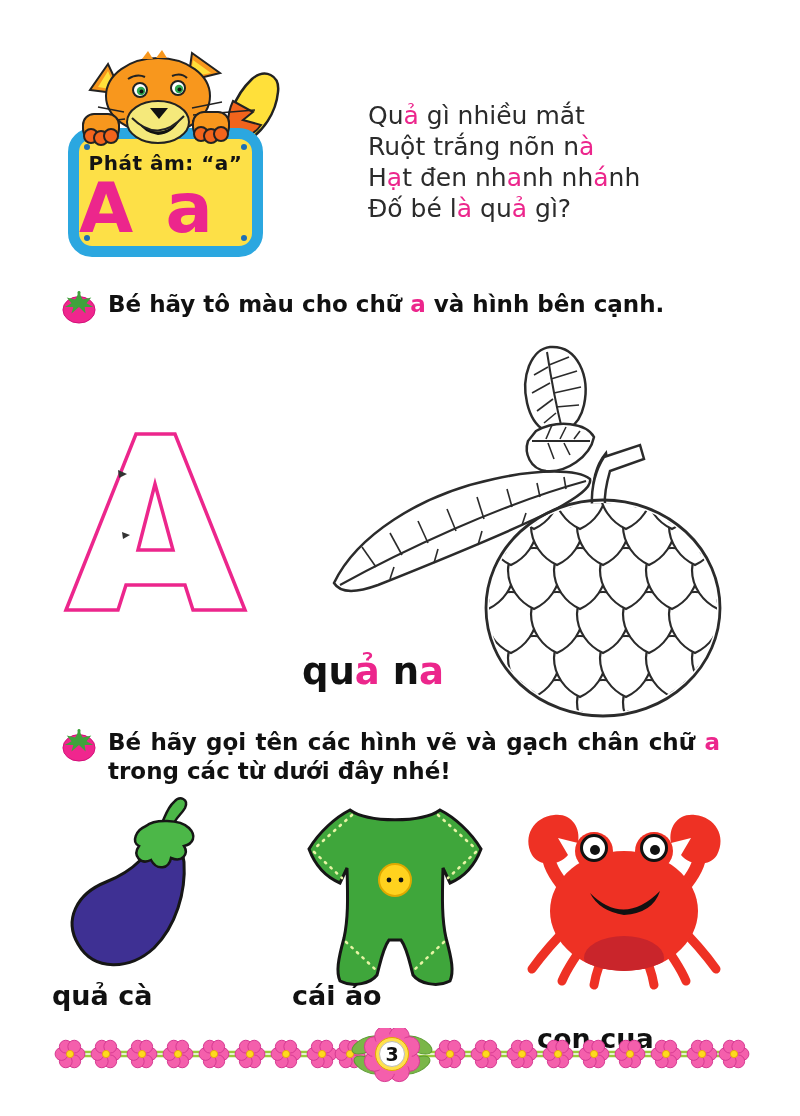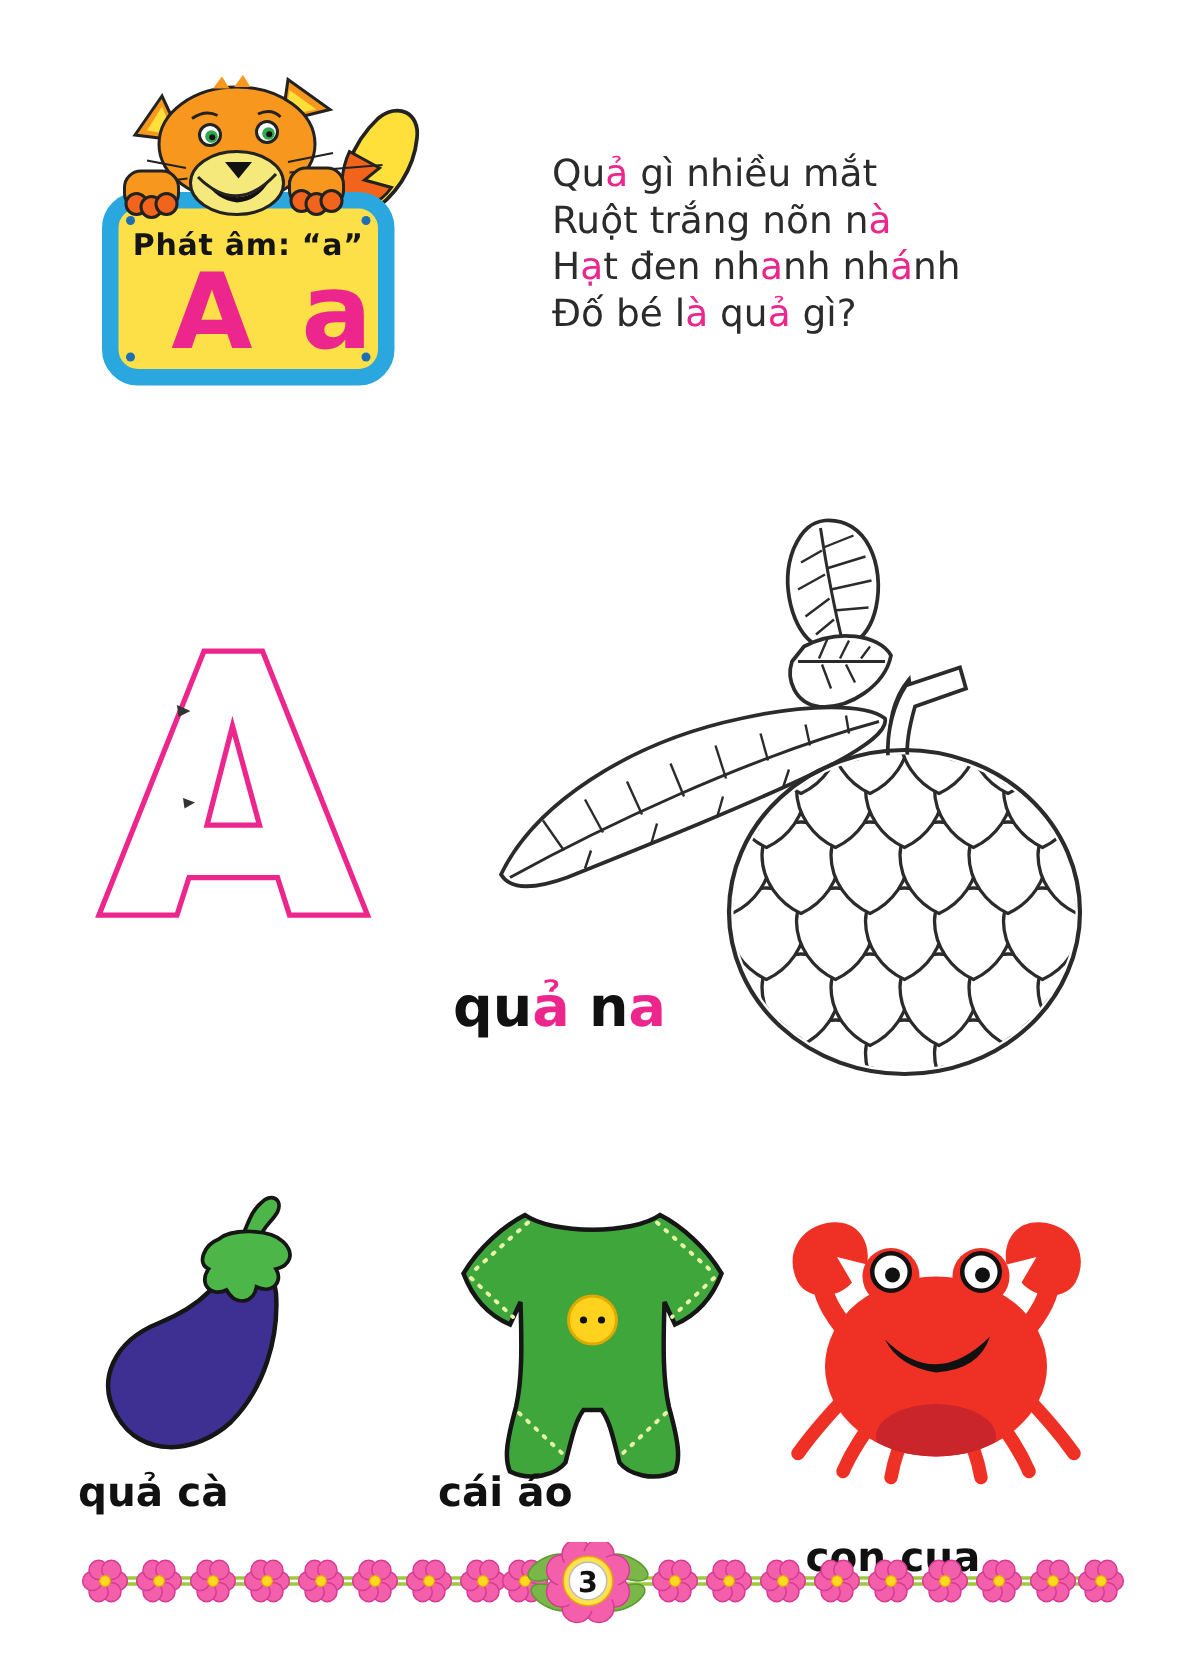--- a/index.html
+++ b/index.html
@@ -21,21 +21,21 @@
   }
   .abs{position:absolute;}
   .pink{color:var(--pink);}
 
   
   .card{
     left:68px;top:128px;width:195px;height:129px;box-sizing:border-box;
     border:11px solid var(--blue);border-radius:24px;background:#fde047;
   }
   .card-label{margin-top:12px;text-align:center;font-size:20px;font-weight:bold;color:#141414;letter-spacing:.5px;}
-  .card-letters{margin-top:0;text-align:right;font-size:70px;line-height:66px;font-weight:bold;color:var(--pink);letter-spacing:4px;}
+  .card-letters{margin-top:0;text-align:left;font-size:70px;line-height:66px;font-weight:bold;color:var(--pink);letter-spacing:4px;}
   .dot{position:absolute;width:6px;height:6px;border-radius:50%;background:#1d6fb5;}
   .dot.tl{left:5px;top:5px;} .dot.tr{right:5px;top:5px;}
   .dot.bl{left:5px;bottom:5px;} .dot.br{right:5px;bottom:5px;}
 
   
   .poem{left:368px;top:100px;width:300px;font-size:25px;line-height:31px;color:#2b2b2b;}
 
   
   .instruction{left:60px;width:660px;display:flex;align-items:flex-start;gap:10px;}
   .instruction .txt{font-size:23px;line-height:29px;font-weight:bold;color:#111;}
@@ -110,20 +110,28 @@
     </g>
   </svg>
 
   <div class="abs poem">
     <div><span>Qu</span><span class="pink">ả</span><span> gì nhiều mắt</span></div>
     <div><span>Ruột trắng nõn n</span><span class="pink">à</span></div>
     <div><span>H</span><span class="pink">ạ</span><span>t đen nh</span><span class="pink">a</span><span>nh nh</span><span class="pink">á</span><span>nh</span></div>
     <div><span>Đố bé l</span><span class="pink">à</span><span> qu</span><span class="pink">ả</span><span> gì?</span></div>
   </div>
 
+  <div class="abs instruction i1">
+    <svg width="38" height="34" viewBox="0 0 40 36">
+      <ellipse cx="20" cy="21" rx="17" ry="14" fill="#f0268e" stroke="#d00f78" stroke-width="1"></ellipse>
+      <path d="M20,3 L24,10 L33,8 L28,14 L35,18 L26,18 L27,25 L20,18 L12,25 L14,18 L5,18 L12,14 L7,8 L16,10 Z" fill="#3fa23c"></path>
+      <rect x="18.5" y="1" width="3" height="6" rx="1.5" fill="#3fa23c"></rect>
+    </svg>
+    <span class="txt"><span>Bé hãy tô màu cho chữ </span><span class="pink">a</span><span> và hình bên cạnh.</span></span>
+  </div>
 
   <svg class="abs" style="left:58px;top:424px;width:195px;height:195px" viewBox="0 0 195 195">
     <path d="M8,186 L78,10 L117,10 L187,186 L135,186 L127,161 L68,161 L60,186 Z" fill="#fff" stroke="#ec268c" stroke-width="3.5" stroke-linejoin="miter"></path>
     <path d="M97,60 L115,126 L80,126 Z" fill="#fff" stroke="#ec268c" stroke-width="3.5"></path>
     <path d="M60,46 l9,4 -8,4 z" fill="#333"></path>
     <path d="M64,108 l8,3 -7,4 z" fill="#333"></path>
   </svg>
 
   <svg class="abs" style="left:298px;top:333px;width:447px;height:388px" viewBox="0 0 447 388">
     <defs>
@@ -219,20 +227,31 @@
           <use href="#scale" x="282" y="168"></use>
           <use href="#scale" x="328" y="168"></use>
           <use href="#scale" x="374" y="168"></use>
         </g>
     </g>
     <ellipse cx="305" cy="275" rx="117" ry="108" fill="none" stroke="#2b2b2b" stroke-width="2.8"></ellipse>
   </svg>
 
   <div class="abs caption"><span>qu</span><span class="pink">ả</span><span> n</span><span class="pink">a</span></div>
 
+  <div class="abs instruction i2">
+    <svg width="38" height="34" viewBox="0 0 40 36">
+      <ellipse cx="20" cy="21" rx="17" ry="14" fill="#f0268e" stroke="#d00f78" stroke-width="1"></ellipse>
+      <path d="M20,3 L24,10 L33,8 L28,14 L35,18 L26,18 L27,25 L20,18 L12,25 L14,18 L5,18 L12,14 L7,8 L16,10 Z" fill="#3fa23c"></path>
+      <rect x="18.5" y="1" width="3" height="6" rx="1.5" fill="#3fa23c"></rect>
+    </svg>
+    <div>
+      <div class="txt just"><span>Bé hãy gọi tên các hình vẽ và gạch chân chữ </span><span class="pink">a</span></div>
+      <div class="txt">trong các từ dưới đây nhé!</div>
+    </div>
+  </div>
 
   <svg class="abs" style="left:62px;top:792px;width:170px;height:195px" viewBox="0 0 170 195">
     <path d="M98,40 C114,44 120,56 122,70 C124,100 114,134 92,156 C68,178 32,180 16,152 C2,128 14,102 44,90 C74,78 88,60 92,46 Z" fill="#3e3093" stroke="#161616" stroke-width="3"></path>
     <path d="M112,10 C118,3 127,7 123,16 C119,23 113,26 111,34 L100,31 C104,22 106,15 112,10 Z" fill="#4cb748" stroke="#161616" stroke-width="2.5"></path>
     <path d="M84,34 C92,27 118,27 127,36 C135,44 131,52 122,54 C127,62 120,71 109,66 C107,77 95,79 89,68 C79,73 70,64 77,54 C69,50 74,38 84,34 Z" fill="#4cb748" stroke="#161616" stroke-width="2.5"></path>
   </svg>
 
   <svg class="abs" style="left:292px;top:790px;width:205px;height:200px" viewBox="0 0 205 200">
     <path d="M58,20 C76,33 130,33 148,20 C162,27 179,42 189,59 C183,75 172,87 158,93 L151,78 C150,110 150,130 154,148 C160,170 162,182 158,191 C144,198 127,193 121,185 C117,170 115,158 109,150 L97,150 C91,158 89,170 85,185 C79,193 62,198 48,191 C44,182 46,170 52,148 C56,130 56,110 55,78 L48,93 C34,87 23,75 17,59 C27,42 44,27 58,20 Z" fill="#3fa63b" stroke="#161616" stroke-width="3"></path>
     <g fill="none" stroke="#e8f5a6" stroke-width="2.6" stroke-linecap="round" stroke-dasharray="1.5,6">

